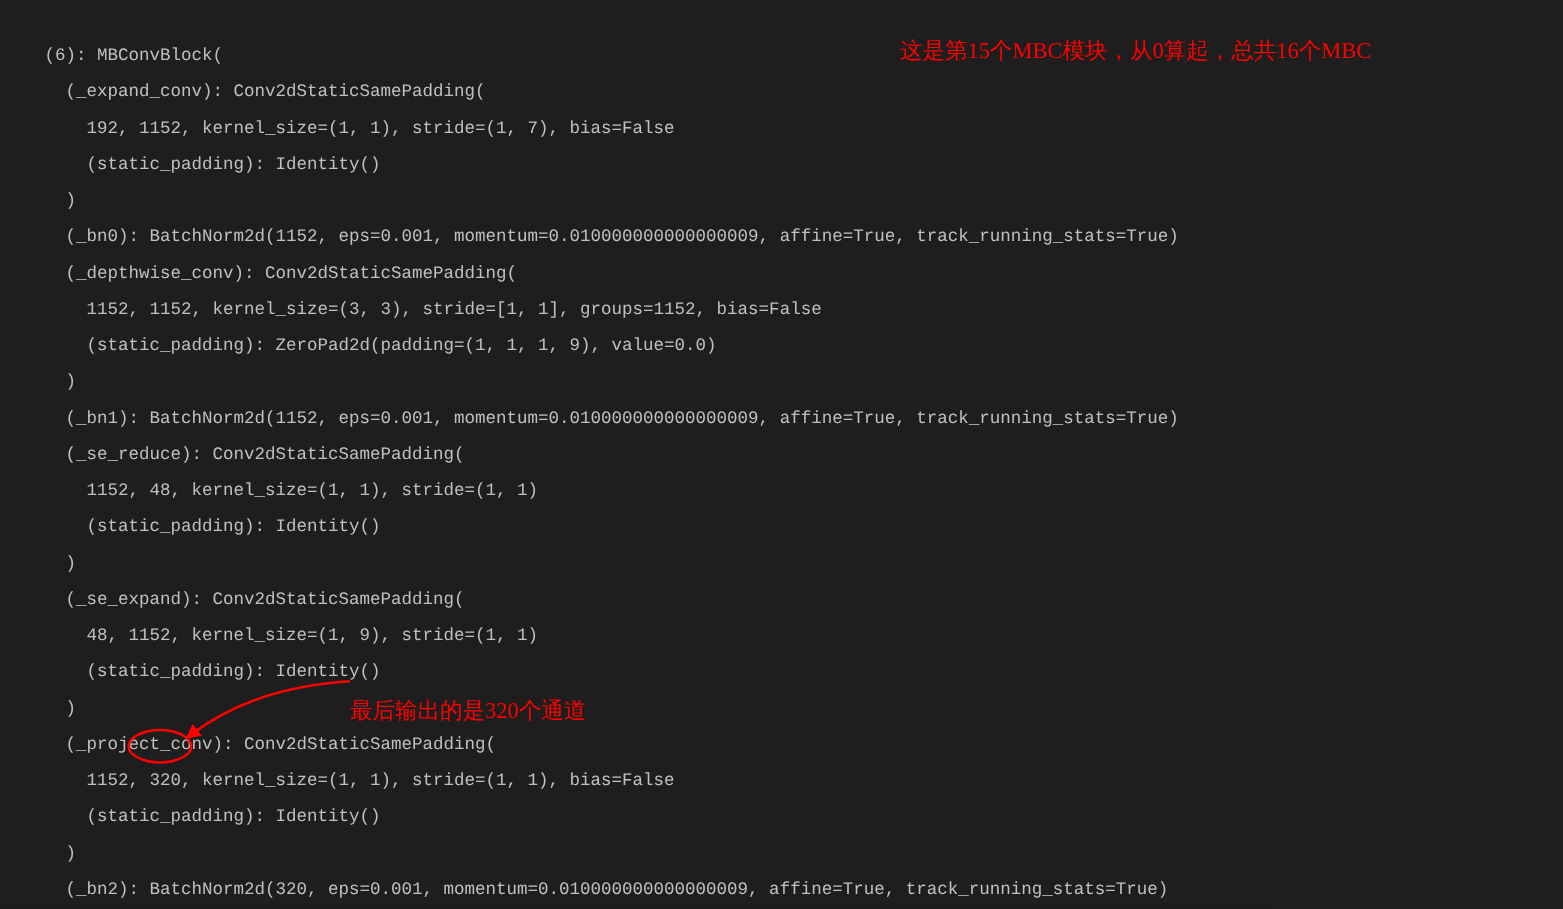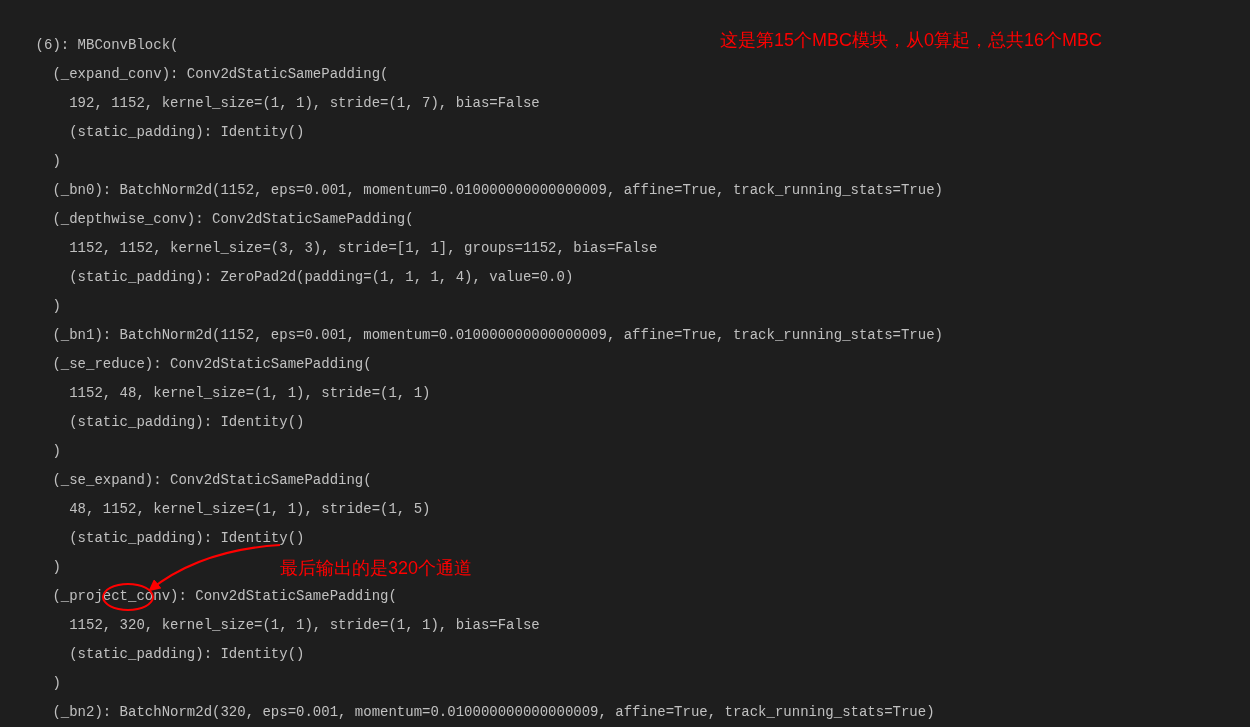--- a/index.html
+++ b/index.html
@@ -18,21 +18,21 @@
   .code-area {
     position: absolute;
     top: 2px;
     left: 2px;
     right: 2px;
     white-space: pre;
   }
   .annotation {
     position: absolute;
     color: #ff0000;
-    font-family: Liberation Sans, sans-serif;
+    font-family: Liberation Serif, serif;
     font-size: 18px;
     line-height: 24px;
   }
   #annotation-top {
     top: 28px;
     left: 720px;
     width: 500px;
   }
   #annotation-mid {
     top: 556px;
@@ -64,29 +64,29 @@
 
 <div class="code-area">
 <span>    (6): MBConvBlock(</span>
 <span>      (_expand_conv): Conv2dStaticSamePadding(</span>
 <span>        192, 1152, kernel_size=(1, 1), stride=(1, 7), bias=False</span>
 <span>        (static_padding): Identity()</span>
 <span>      )</span>
 <span>      (_bn0): BatchNorm2d(1152, eps=0.001, momentum=0.010000000000000009, affine=True, track_running_stats=True)</span>
 <span>      (_depthwise_conv): Conv2dStaticSamePadding(</span>
 <span>        1152, 1152, kernel_size=(3, 3), stride=[1, 1], groups=1152, bias=False</span>
-<span>        (static_padding): ZeroPad2d(padding=(1, 1, 1, 4), value=0.0)</span>
+<span>        (static_padding): ZeroPad2d(padding=(1, 1, 1, 9), value=0.0)</span>
 <span>      )</span>
 <span>      (_bn1): BatchNorm2d(1152, eps=0.001, momentum=0.010000000000000009, affine=True, track_running_stats=True)</span>
 <span>      (_se_reduce): Conv2dStaticSamePadding(</span>
 <span>        1152, 48, kernel_size=(1, 1), stride=(1, 1)</span>
 <span>        (static_padding): Identity()</span>
 <span>      )</span>
 <span>      (_se_expand): Conv2dStaticSamePadding(</span>
-<span>        48, 1152, kernel_size=(1, 1), stride=(1, 5)</span>
+<span>        48, 1152, kernel_size=(1, 9), stride=(1, 1)</span>
 <span>        (static_padding): Identity()</span>
 <span>      )</span>
 <span>      (_project_conv): Conv2dStaticSamePadding(</span>
 <span>        1152, 320, kernel_size=(1, 1), stride=(1, 1), bias=False</span>
 <span>        (static_padding): Identity()</span>
 <span>      )</span>
 <span>      (_bn2): BatchNorm2d(320, eps=0.001, momentum=0.010000000000000009, affine=True, track_running_stats=True)</span>
 
 </div>
 

